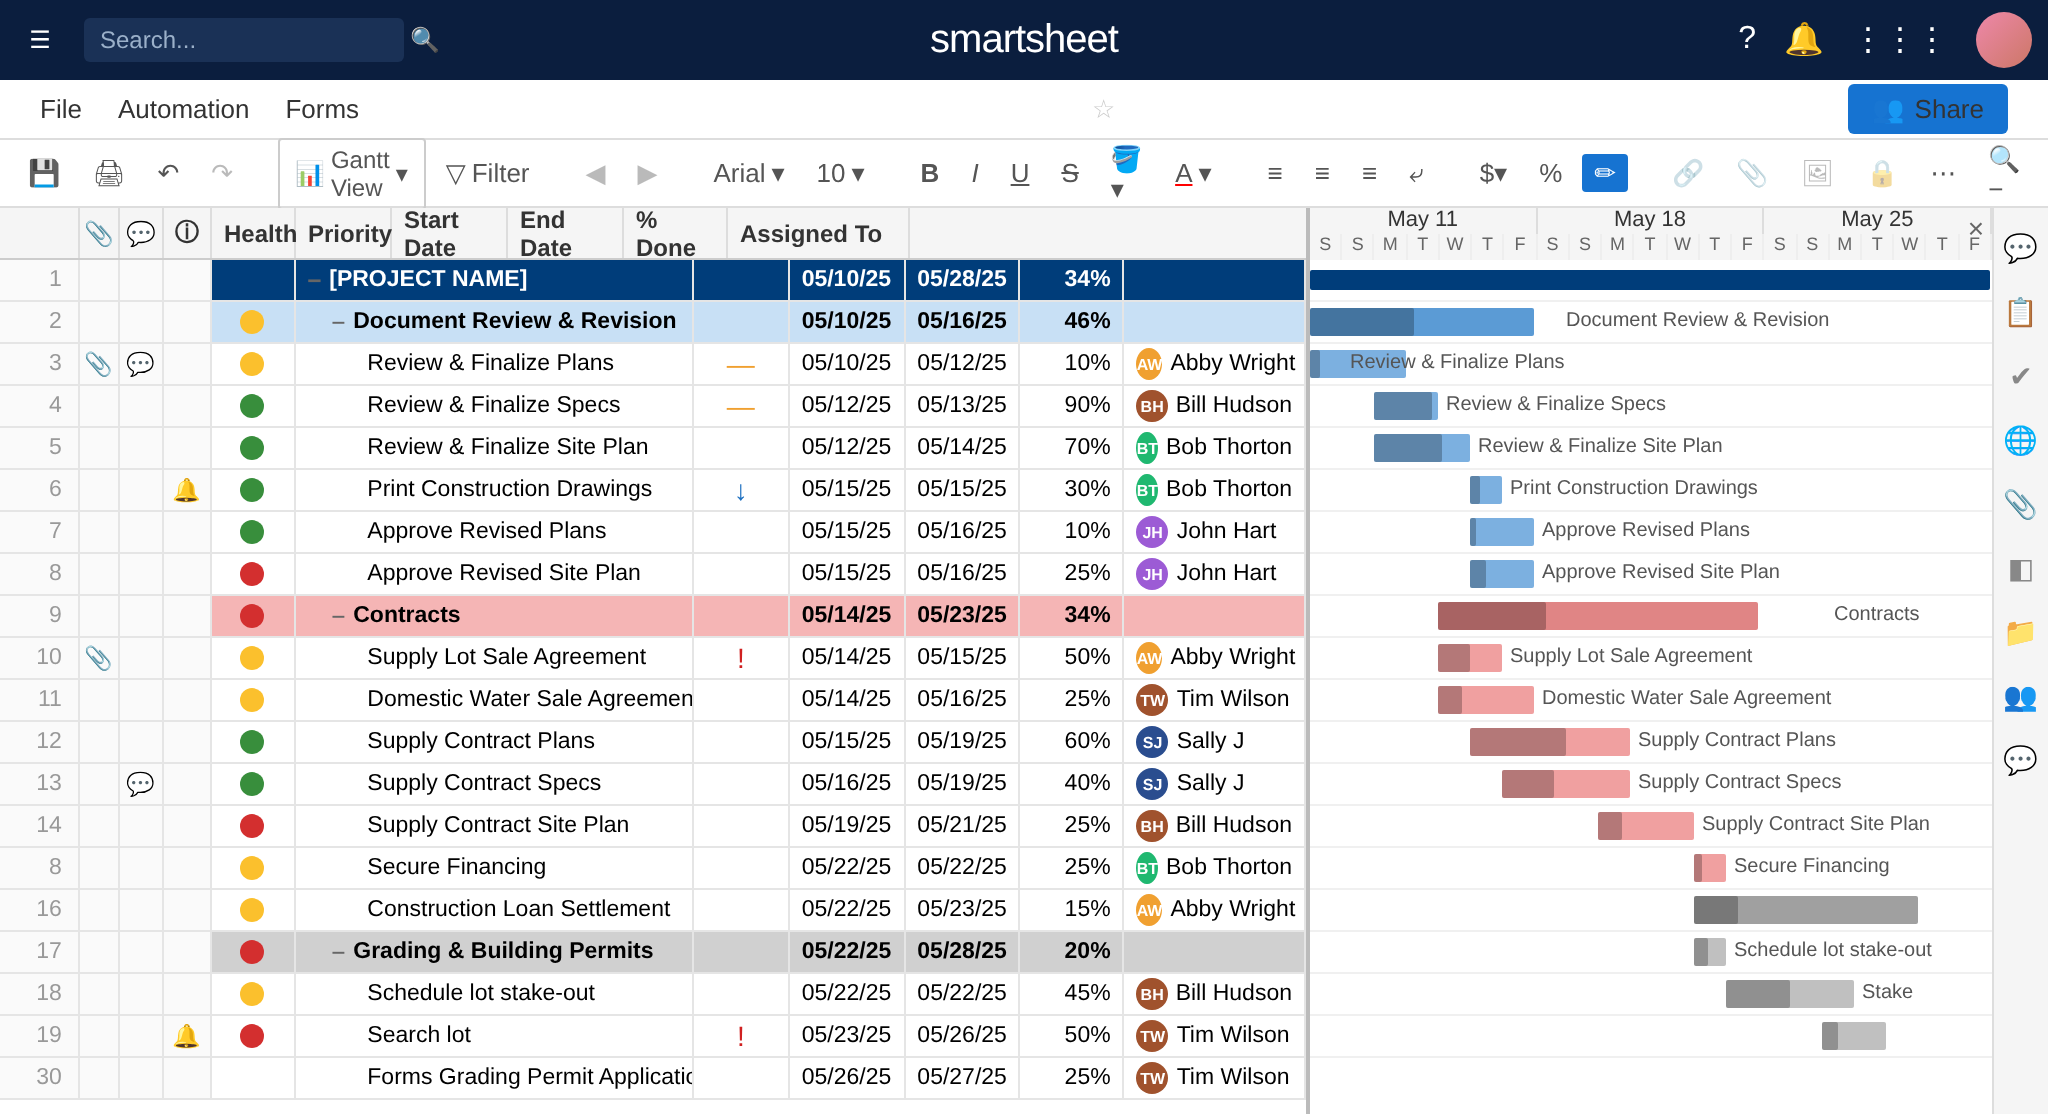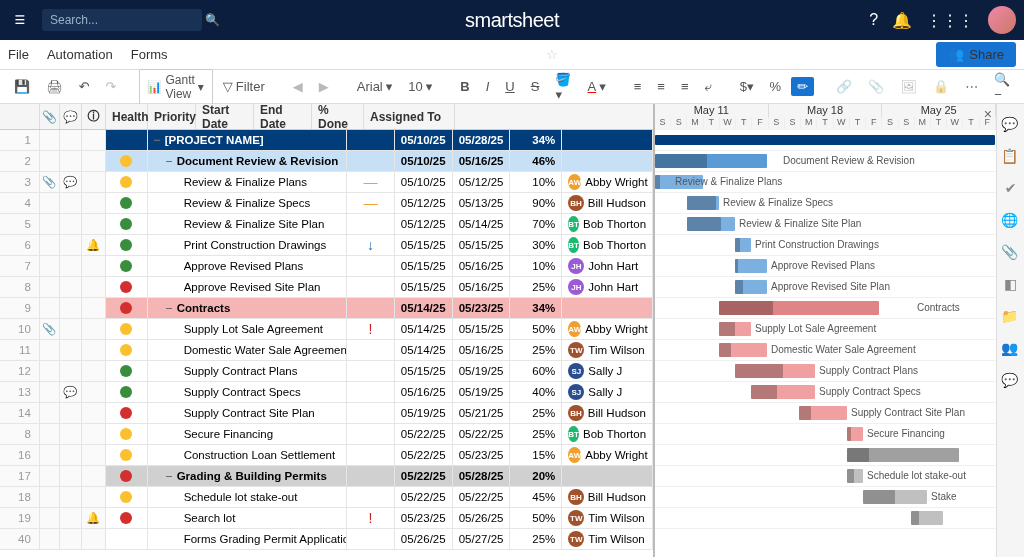--- a/index.html
+++ b/index.html
@@ -6,21 +6,21 @@
 body{width:1024px;height:557px;overflow:hidden;background:#fff;font-size:12px}
 .top-bar{height:40px;background:#0b1e3e;display:flex;align-items:center;padding:0 8px;color:#fff}
 .menu-icon{width:24px;height:24px;display:flex;align-items:center;justify-content:center;cursor:pointer}
 .search-box{margin-left:10px;background:#1a3156;border-radius:3px;display:flex;align-items:center;padding:4px 8px;width:160px}
 .search-box input{background:transparent;border:none;color:#fff;outline:none;font-size:12px;flex:1}
 .search-box input::placeholder{color:#9bb0c9}
 .brand{position:absolute;left:50%;transform:translateX(-50%);font-size:20px;font-weight:400;letter-spacing:-0.5px}
 .top-right{margin-left:auto;display:flex;align-items:center;gap:14px}
 .top-right span{cursor:pointer;font-size:16px}
 .avatar{width:28px;height:28px;border-radius:50%;background:linear-gradient(135deg,#e8a,#c76);cursor:pointer}
-.menu-bar{height:30px;display:flex;align-items:center;padding:0 8px;border-bottom:1px solid #ddd;gap:18px}
+.menu-bar{height:30px;display:flex;align-items:center;padding:0 20px;border-bottom:1px solid #ddd;gap:18px}
 .menu-bar span{font-size:13px;cursor:pointer;color:#333}
 .title-bar{flex:1;display:flex;align-items:center;justify-content:center;gap:6px}
 .title-bar .star{color:#ccc}
 .title-bar .title{font-size:16px;color:#333}
 .share-btn{background:#1673d1;color:#fff;padding:5px 12px;border-radius:3px;font-size:13px;display:flex;align-items:center;gap:5px;cursor:pointer}
 .toolbar{height:34px;display:flex;align-items:center;padding:0 8px;border-bottom:1px solid #ddd;gap:4px}
 .tb-btn{padding:4px 6px;cursor:pointer;color:#555;font-size:13px;display:flex;align-items:center;gap:3px;border-radius:2px}
 .tb-sep{width:1px;height:20px;background:#ddd;margin:0 4px}
 .gantt-view{border:1px solid #ccc;padding:3px 8px;border-radius:2px;font-size:12px}
 .main{display:flex;height:453px}
@@ -499,21 +499,21 @@
           <div class="gr-cell row-req  indent2">Search lot</div>
           <div class="gr-cell row-pri ">
             <span class="pri-icon" style="color:#d02020">!</span>
           </div>
           <div class="gr-cell row-start ">05/23/25</div>
           <div class="gr-cell row-end ">05/26/25</div>
           <div class="gr-cell row-done ">50%</div>
           <div class="gr-cell row-assign "><span class="av" style="background:#a0522d">TW</span>Tim Wilson</div>
         </div>
         <div class="grid-row">
-          <div class="gr-cell row-num">40</div>
+          <div class="gr-cell row-num">30</div>
           <div class="gr-cell row-attach"></div>
           <div class="gr-cell row-conv"></div>
           <div class="gr-cell row-rem"></div>
           <div class="gr-cell row-health "></div>
           <div class="gr-cell row-req  indent2">Forms Grading Permit Application</div>
           <div class="gr-cell row-pri "></div>
           <div class="gr-cell row-start ">05/26/25</div>
           <div class="gr-cell row-end ">05/27/25</div>
           <div class="gr-cell row-done ">25%</div>
           <div class="gr-cell row-assign "><span class="av" style="background:#a0522d">TW</span>Tim Wilson</div>

